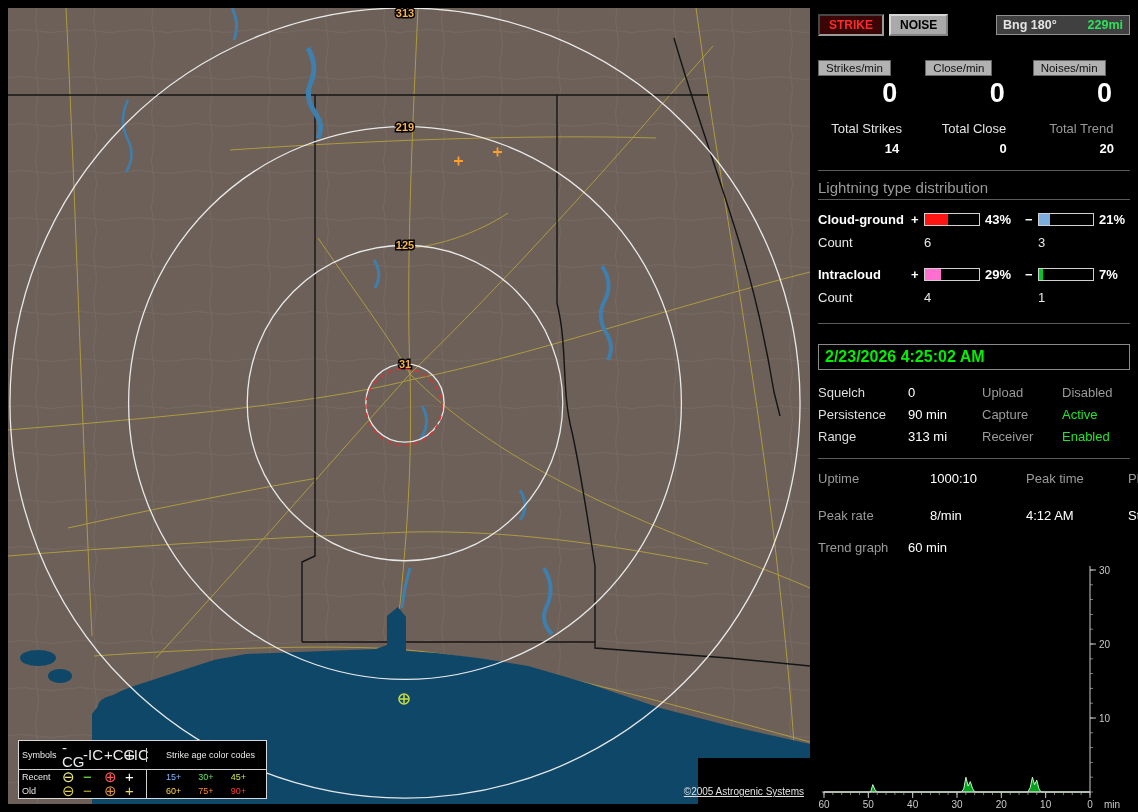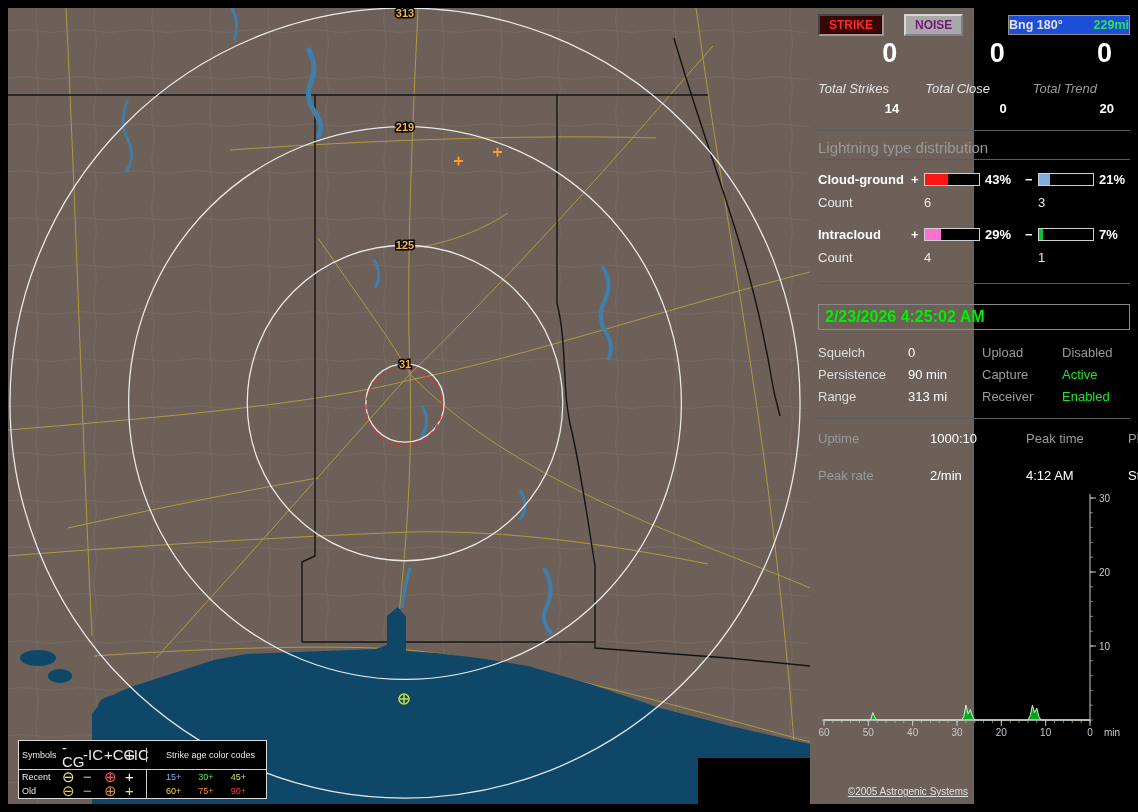--- a/index.html
+++ b/index.html
@@ -1,20 +1,20 @@
 <!DOCTYPE html>
 <html><head>
 <meta charset="utf-8">
 <style>
   html,body{margin:0;padding:0;background:#000;}
   body{font-family:"Liberation Sans",sans-serif;}
   .stage{position:relative;width:1138px;height:812px;background:#000;overflow:hidden;}
 
   
-  .map{position:absolute;left:8px;top:8px;width:966px;height:796px;background:#6c6059;}
+  .map{position:absolute;left:8px;top:8px;width:802px;height:796px;background:#6c6059;}
   .map svg{display:block;}
   .ring{fill:none;stroke:#efefef;stroke-width:1.3;opacity:.95;}
   .ring-label{fill:#f7b34f;font-size:11px;font-weight:bold;text-anchor:middle;
               stroke:#000;stroke-width:3px;paint-order:stroke;font-family:"Liberation Sans",sans-serif;}
   .copyright{position:absolute;right:6px;bottom:7px;color:#e0e0e0;font-size:10px;text-decoration:underline;}
 
   
   .legend{position:absolute;left:10px;bottom:5px;width:247px;background:#000;
           border:1px solid #d8d8d8;color:#e8e8e8;font-size:9px;line-height:14px;}
   .lg-row{display:flex;align-items:center;padding:0 3px;}
@@ -23,32 +23,32 @@
   .lg-right{border-left:1px solid #cfcfcf;padding-left:19px;flex:1;display:grid;
             grid-template-columns:1fr 1fr 1fr;align-items:center;}
   .lg-right .span3{grid-column:1 / span 3;}
   .lg-sym{text-align:left;font-size:15px;}
 
   
   .panel{position:absolute;left:818px;top:8px;width:312px;height:796px;color:#e4e4e4;font-size:13px;}
   .mode-row{display:flex;align-items:center;margin-top:6px;}
   .btn{font-size:12px;font-weight:bold;padding:2px 9px;font-family:"Liberation Sans",sans-serif;cursor:pointer;}
   .btn-strike{color:#ff2a2a;background:#3a0505;border:2px inset #9a9a9a;}
-  .btn-noise{color:#701a75;background:#a9a9a9;border:2px outset #d6d6d6;margin-left:20px;}
+  .btn-noise{color:#000000;background:#a9a9a9;border:2px outset #d6d6d6;margin-left:5px;}
   .bng{margin-left:auto;display:flex;justify-content:space-between;width:120px;
-       border:1px solid #909090;background:#1d4ed8;padding:2px 0;font-weight:bold;font-size:12.5px;}
+       border:1px solid #909090;background:#404040;padding:2px 6px;font-weight:bold;font-size:12.5px;}
   .bng-dist{color:#2de05a;}
 
   .cgrid{display:grid;grid-template-columns:1fr 1fr 1fr;column-gap:10px;}
   .chips{margin-top:24px;}
   .chip{justify-self:start;background:#b2b2b2;color:#111;font-size:11.5px;padding:1px 7px;border:1px solid #666;}
   .zeros{margin-top:2px;}
   .zeros .z{font-size:27px;font-weight:bold;text-align:right;padding-right:18px;color:#fff;}
   .tlabels{margin-top:12px;}
-  .tlabels span{text-align:left;font-style:italic;}
+  .tlabels span{text-align:center;}
   .tvalues{margin-top:5px;}
   .tvalues span{text-align:right;padding-right:16px;font-weight:bold;color:#fff;}
   .muted{color:#9a9a9a;}
 
   hr.sep{border:0;border-top:1px solid #5a5a5a;margin:14px 0 8px 0;}
   .dist-head{color:#9a9a9a;font-size:15px;padding-bottom:3px;border-bottom:1px solid #5a5a5a;margin-bottom:7px;}
 
   .drow,.crow{display:grid;grid-template-columns:93px 13px 56px 45px 13px 56px 1fr;align-items:center;}
   .drow{height:24px;font-weight:bold;color:#fff;}
   .crow{height:23px;color:#e8e8e8;}
@@ -207,20 +207,25 @@
 
     <div class="mode-row">
       <button class="btn btn-strike">STRIKE</button>
       <button class="btn btn-noise">NOISE</button>
       <div class="bng">
         <span>Bng 180°</span>
         <span class="bng-dist">229mi</span>
       </div>
     </div>
 
+    <div class="cgrid chips">
+      <span class="chip">Strikes/min</span>
+      <span class="chip">Close/min</span>
+      <span class="chip">Noises/min</span>
+    </div>
     <div class="cgrid zeros">
       <span class="z">0</span>
       <span class="z">0</span>
       <span class="z">0</span>
     </div>
 
     <div class="cgrid tlabels">
       <span>Total Strikes</span>
       <span>Total Close</span>
       <span class="muted">Total Trend</span>
@@ -304,25 +309,29 @@
 
     <hr class="sep">
 
     <div class="stats">
       <span class="glab">Uptime</span>
       <span class="val">1000:10</span>
       <span class="glab">Peak time</span>
       <span class="glab">Plot</span>
 
       <span class="glab">Peak rate</span>
-      <span class="val">2/min</span>
+      <span class="val">8/min</span>
       <span class="val">4:12 AM</span>
       <span class="val">Strike</span>
     </div>
 
+    <div class="trend-row">
+      <span class="lab glab">Trend graph</span>
+      <span class="val">60 min</span>
+    </div>
 
     <svg class="trend" id="trend-svg" width="308" height="252">
         <polygon points="6.0,232.0 6.0,232.0 50.3,232.0 52.6,232.0 54.8,224.6 57.0,229.8 59.2,232.0 139.0,232.0 143.4,232.0 145.7,229.0 147.9,217.2 150.1,226.1 152.3,221.6 154.5,228.3 156.7,232.0 205.5,232.0 209.9,232.0 212.2,227.6 214.4,217.2 216.6,224.6 218.8,220.2 221.0,229.0 223.2,232.0 236.5,232.0 272.0,232.0 272.0,232.0" fill="#00b41e" fill-opacity="0.9" stroke="#dcffdc" stroke-width="0.9"></polygon>
         <line x1="272" y1="6" x2="272" y2="232" class="axis"></line>
         <line x1="4" y1="232" x2="272" y2="232" class="axis"></line>
         <line x1="272" y1="232" x2="275" y2="232" class="axis thin"></line>
         <line x1="272" y1="217.2" x2="275" y2="217.2" class="axis thin"></line>
         <line x1="272" y1="202.4" x2="275" y2="202.4" class="axis thin"></line>
         <line x1="272" y1="187.6" x2="275" y2="187.6" class="axis thin"></line>
         <line x1="272" y1="172.8" x2="275" y2="172.8" class="axis thin"></line>

